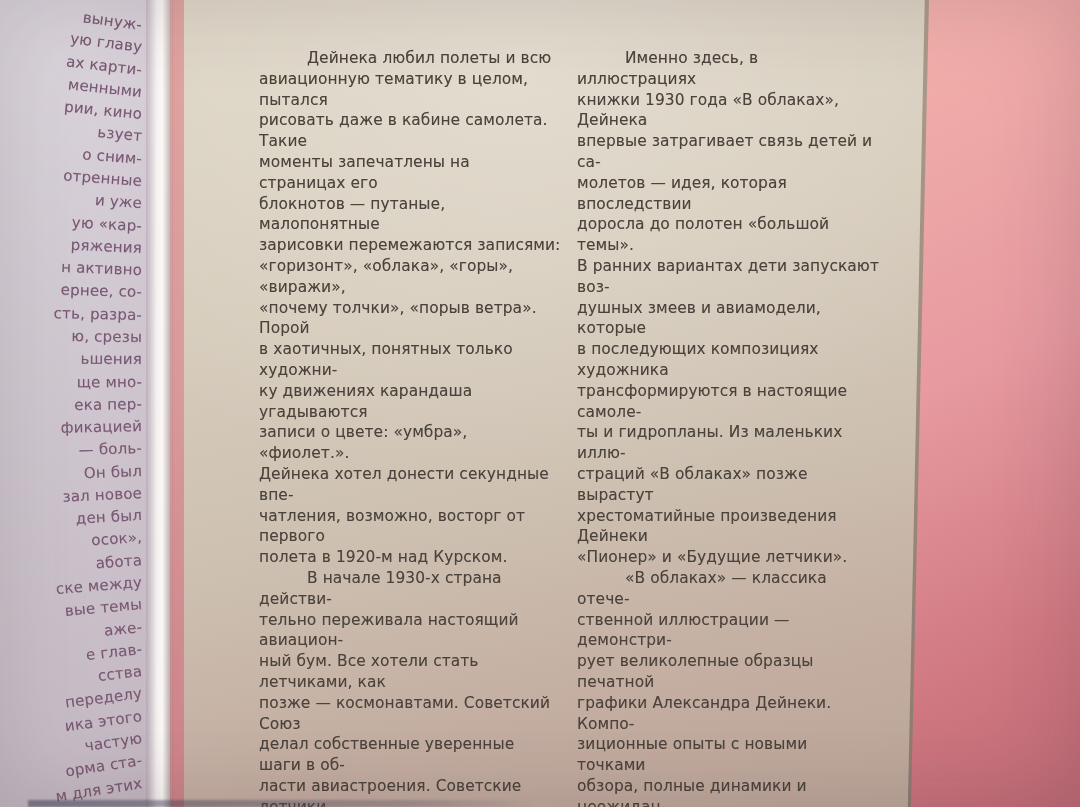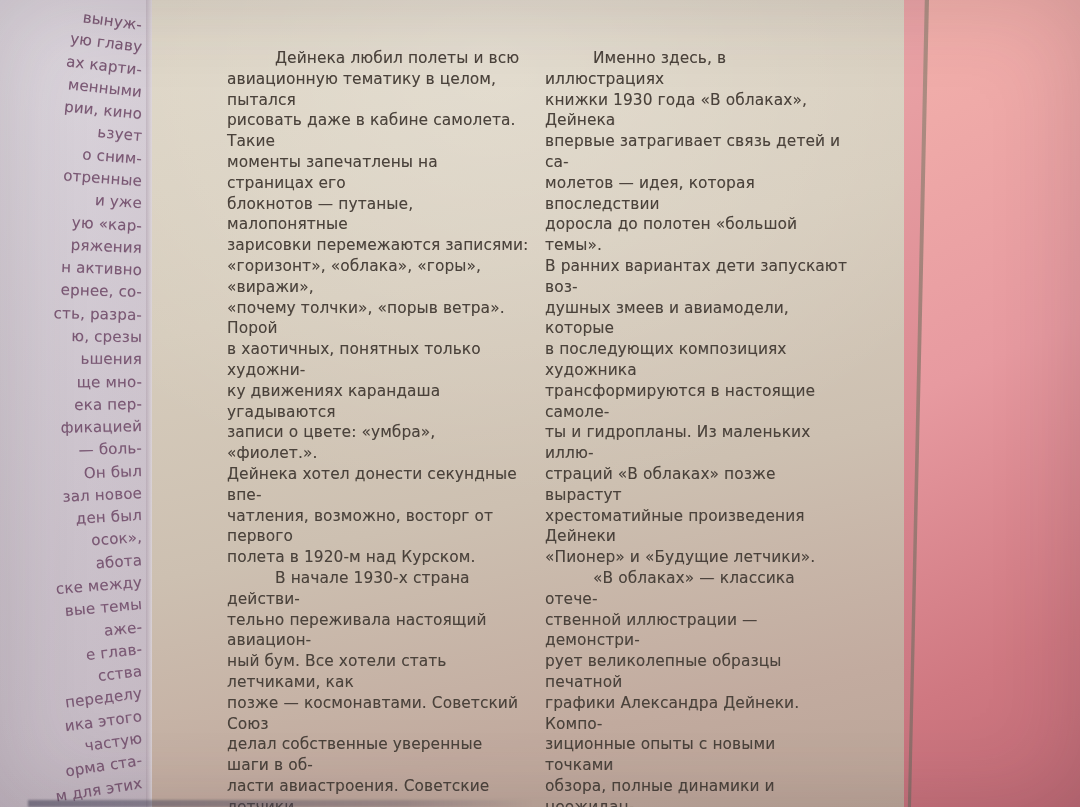--- a/index.html
+++ b/index.html
@@ -34,21 +34,21 @@
       rgba(150,130,120,0.30) 88%,
       rgba(150,130,120,0) 100%);
   }
   .gutter-shadow {
     position:absolute; left:172px; top:0; width:70px; height:100%;
     background: linear-gradient(90deg, rgba(120,100,95,0.16), rgba(120,100,95,0));
   }
 
   
   .book-page {
-    position:absolute; left:152px; top:0; width:752px; height:100%;
+    position:absolute; left:184px; top:0; width:752px; height:100%;
     background:
       radial-gradient(120% 90% at 45% 8%, rgba(255,255,250,0.25), rgba(255,255,250,0) 60%),
       linear-gradient(168deg, #ddd5c5 0%, #d6ccbc 35%, #cdc0b1 60%, #c2ab9f 85%, #bba598 100%);
   }
 
   .page-text {
     position:absolute; left:75px; top:48px; display:flex; gap:16px;
     color:#4a423b;
     text-shadow:0.3px 0.3px 0.5px rgba(74,66,59,0.35);
   }

